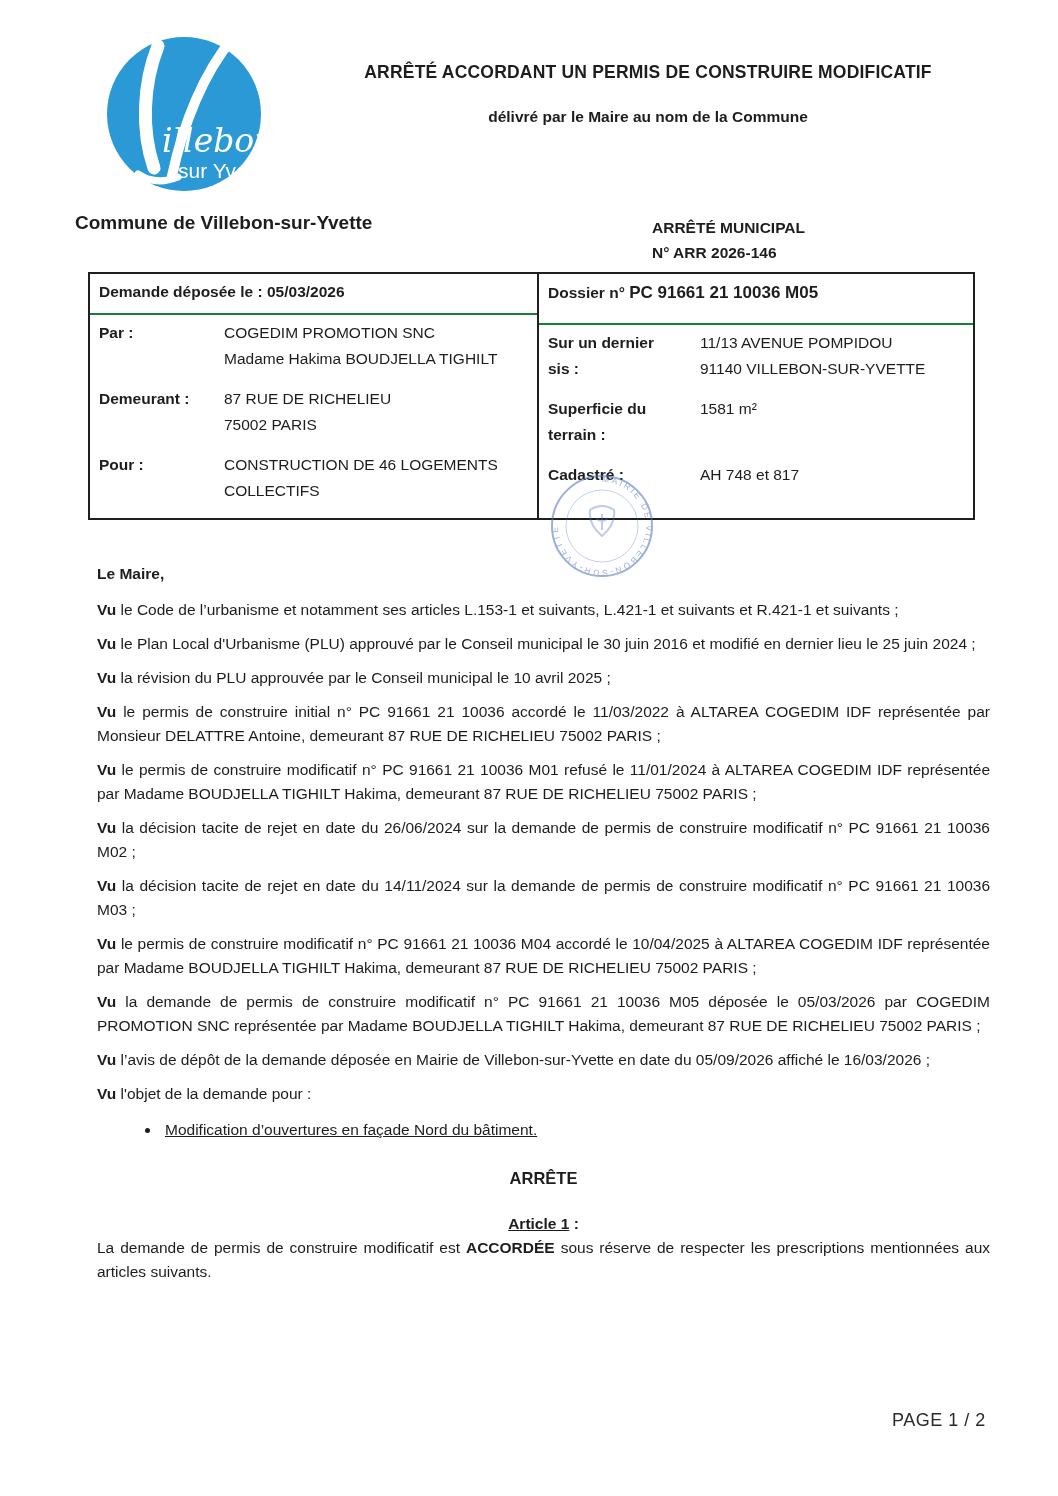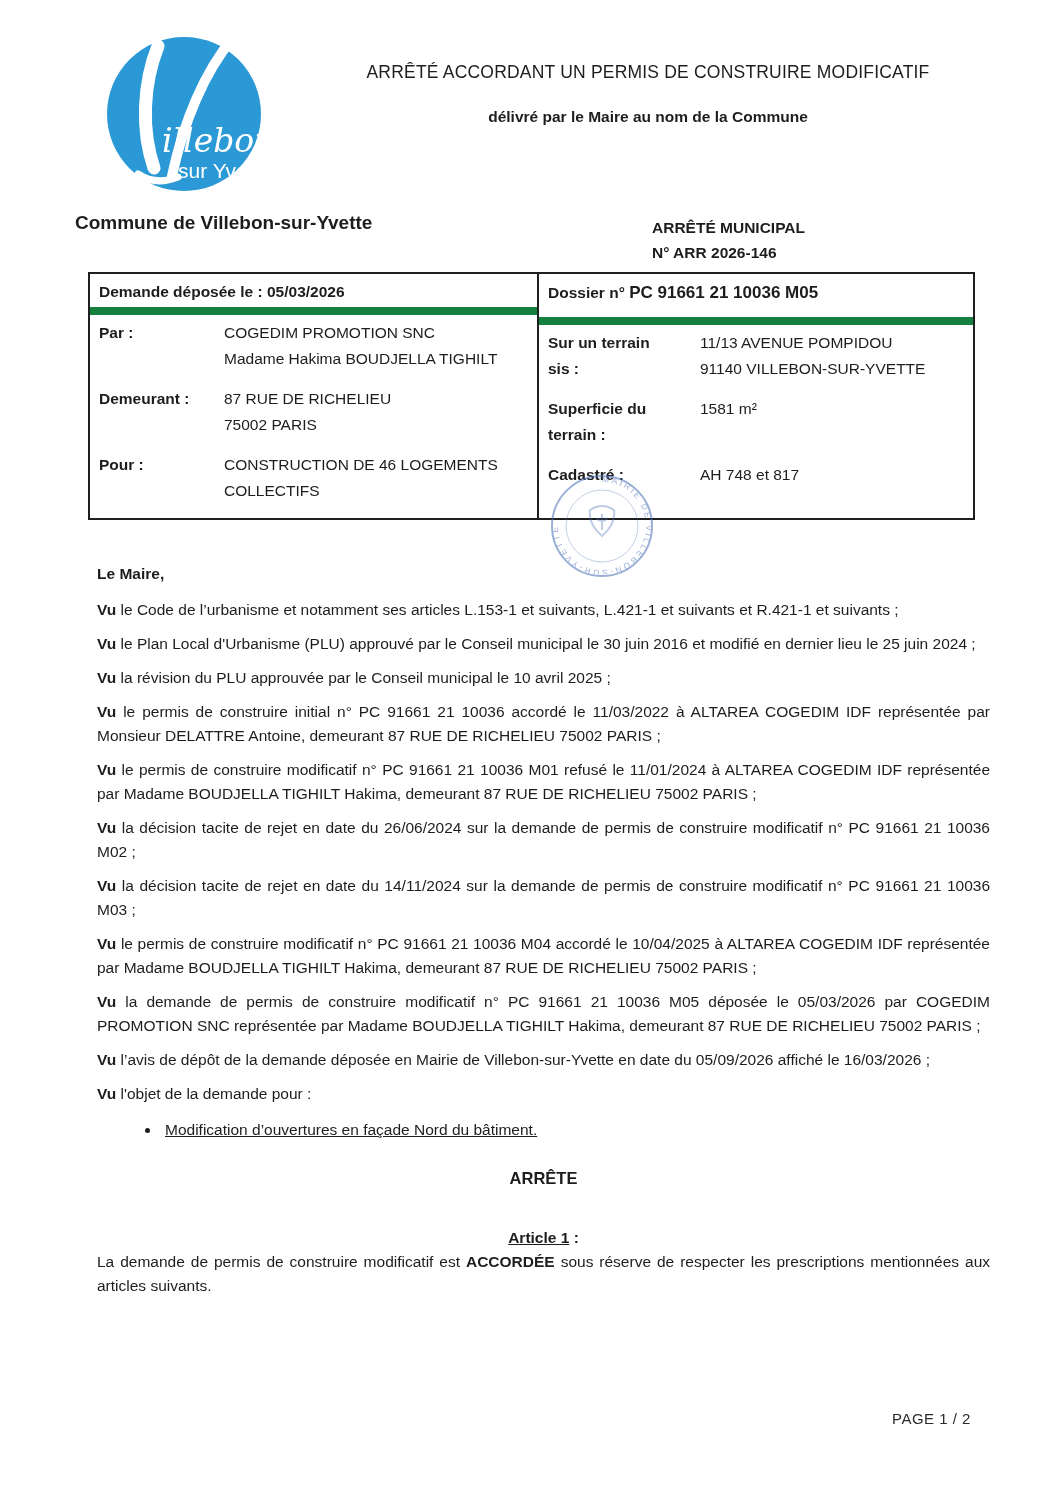--- a/index.html
+++ b/index.html
@@ -5,56 +5,56 @@
   * { margin:0; padding:0; box-sizing:border-box; }
   html,body { background:#ffffff; }
   .page {
     position:relative; width:1058px; height:1496px; background:#ffffff;
     font-family:"Liberation Sans", sans-serif; color:#1d1d1d; overflow:hidden;
   }
 
   
   .logo-wrap { position:absolute; left:102px; top:28px; width:166px; height:164px; }
   .doc-titles { position:absolute; left:300px; top:62px; width:696px; text-align:center; }
-  .doc-title-1 { font-size:17.5px; font-weight:normal; letter-spacing:.2px; }
+  .doc-title-1 { font-size:17.5px; font-weight:bold; letter-spacing:.2px; }
   .doc-title-2 { font-size:15.5px; font-weight:bold; margin-top:25px; }
 
   .commune-heading { position:absolute; left:75px; top:212px; font-size:19px; font-weight:bold; }
   .arrete-block { position:absolute; left:652px; top:215px; font-size:15.5px; font-weight:bold; line-height:25px; }
 
   
   .info-table { position:absolute; left:88px; top:272px; width:887px; height:248px; border:2px solid #1f1f1f; display:flex; font-size:15.5px; }
   .col-left  { width:449px; border-right:2px solid #1f1f1f; display:flex; flex-direction:column; }
   .col-right { flex:1; display:flex; flex-direction:column; }
-  .cell-header { height:51px; border-bottom:8px solid #15803d; padding:9px 8px 0 9px; font-weight:bold; }
+  .cell-header { height:51px; border-bottom:2px solid #15803d; padding:9px 8px 0 9px; font-weight:bold; }
   .dossier-number { font-size:17px;margin-top:12px; }
   .cell-body { padding:5px 8px 0 9px; }
   .trow { display:flex; margin-bottom:14px; line-height:26px; }
   .tlabel { font-weight:bold; flex:0 0 auto; }
   .col-left  .tlabel { width:125px; }
   .col-right .tlabel { width:152px; padding-right:38px; }
   .tvalue { flex:1; }
 
   
   .seal { position:absolute; left:546px; top:470px; width:112px; height:112px; opacity:.55; }
 
   
   .body-text { position:absolute; left:97px; top:562px; width:893px; font-size:15.5px; line-height:24px; }
   .body-text p { margin:0 0 10px 0; text-align:justify; }
   .salutation { font-weight:bold; margin-bottom:12px !important; text-align:left !important; }
   .lead { font-weight:bold; }
   .demande-list { list-style:disc; margin:12px 0 0 0; padding-left:64px; }
   .demande-list li { padding-left:4px;text-decoration:underline; }
 
   .arrete-heading  { text-align:center; font-weight:bold; font-size:16.5px; margin-top:24px; }
-  .article-heading { text-align:center; font-weight:bold; font-size:15.5px; margin-top:36px; }
+  .article-heading { text-align:center; font-weight:bold; font-size:15.5px; margin-top:22px; }
   .article-heading .u { text-decoration:underline; }
   .decision-par { margin-top:22px; text-align:justify; }
 
-  .page-number { position:absolute; left:892px; top:1410px; font-size:15px; color:#2a2a2a; letter-spacing:.5px; }
+  .page-number { position:absolute; left:892px; top:1410px; font-size:18px; color:#2a2a2a; letter-spacing:.5px; }
 </style>
 </head>
 <body>
 
 <div class="page">
 
   <div class="logo-wrap">
     <svg width="166" height="164" viewBox="0 0 166 164">
       <circle cx="82" cy="86" r="77" fill="#2b99d5"></circle>
       <path d="M56 18 C41 56 39 102 52 140" stroke="#ffffff" stroke-width="13" fill="none" stroke-linecap="round"></path>
@@ -104,21 +104,21 @@
         </div>
       </div>
     </div>
     <div class="col-right">
       <div class="cell-header">
         <span>Dossier n°</span>
         <span class="dossier-number">PC 91661 21 10036 M05</span>
       </div>
       <div class="cell-body">
         <div class="trow">
-          <div class="tlabel">Sur un terrain sis :</div>
+          <div class="tlabel">Sur un dernier sis :</div>
           <div class="tvalue">
             <div>11/13 AVENUE POMPIDOU</div>
             <div>91140 VILLEBON-SUR-YVETTE</div>
           </div>
         </div>
         <div class="trow">
           <div class="tlabel">Superficie du terrain :</div>
           <div class="tvalue">
             <div>1581 m²</div>
           </div>

